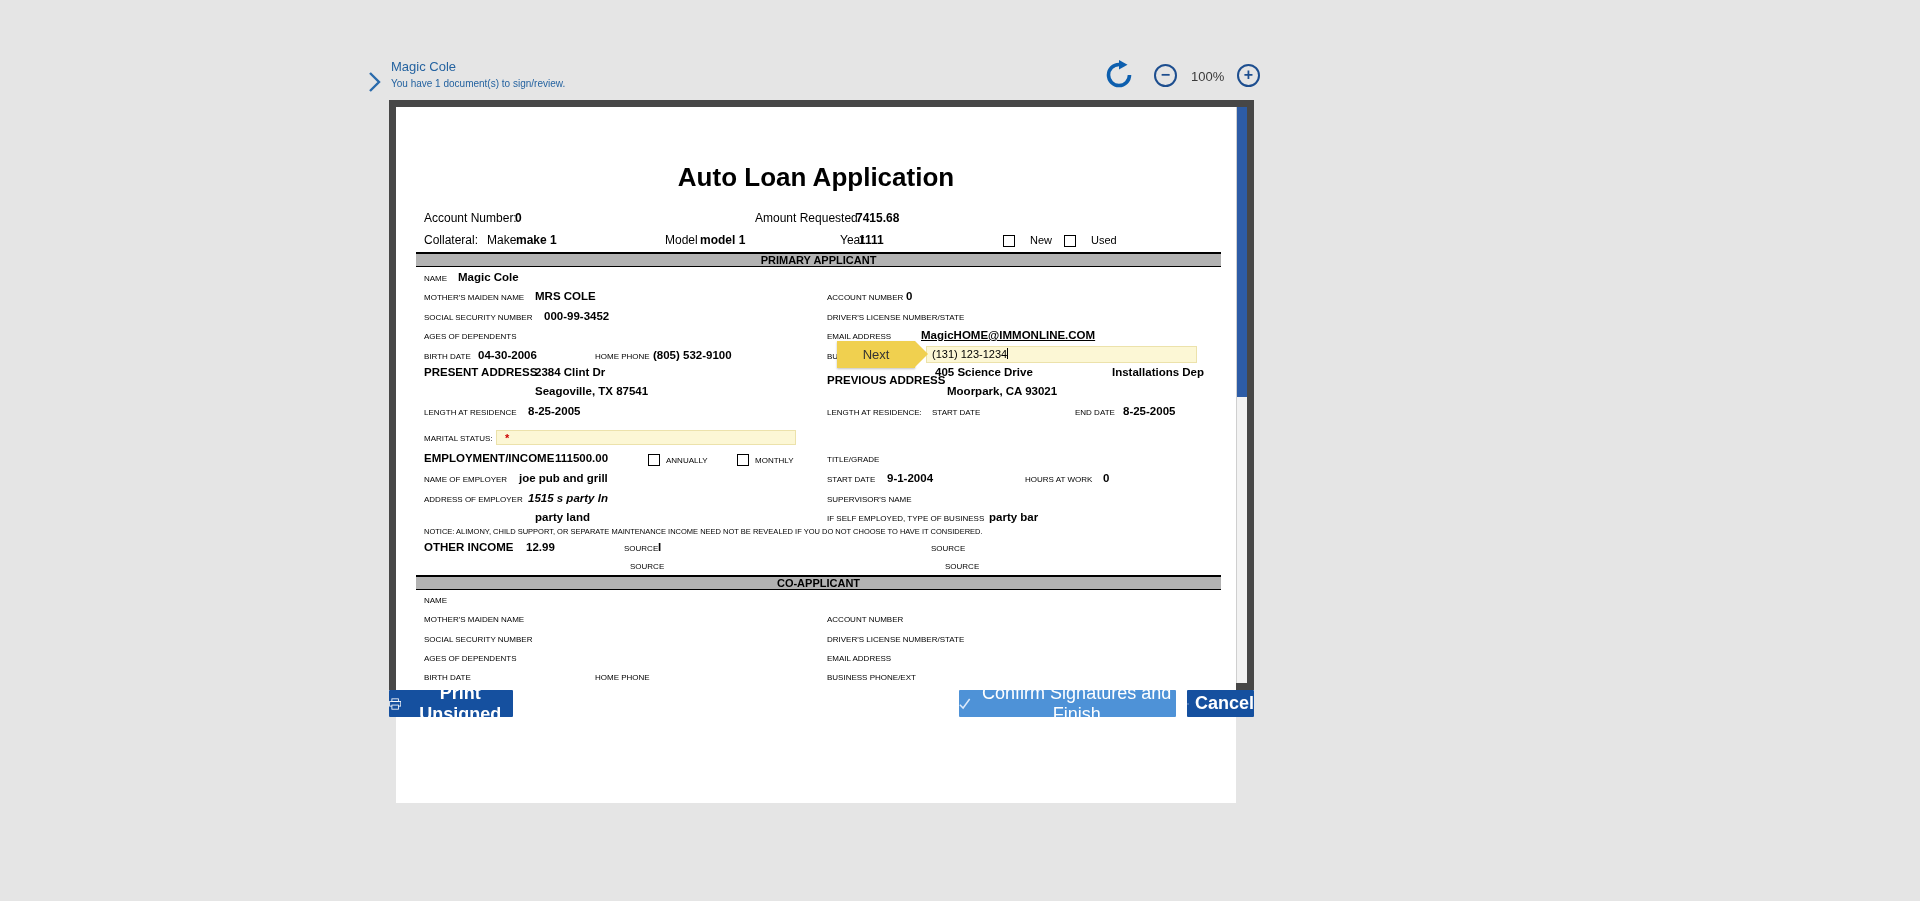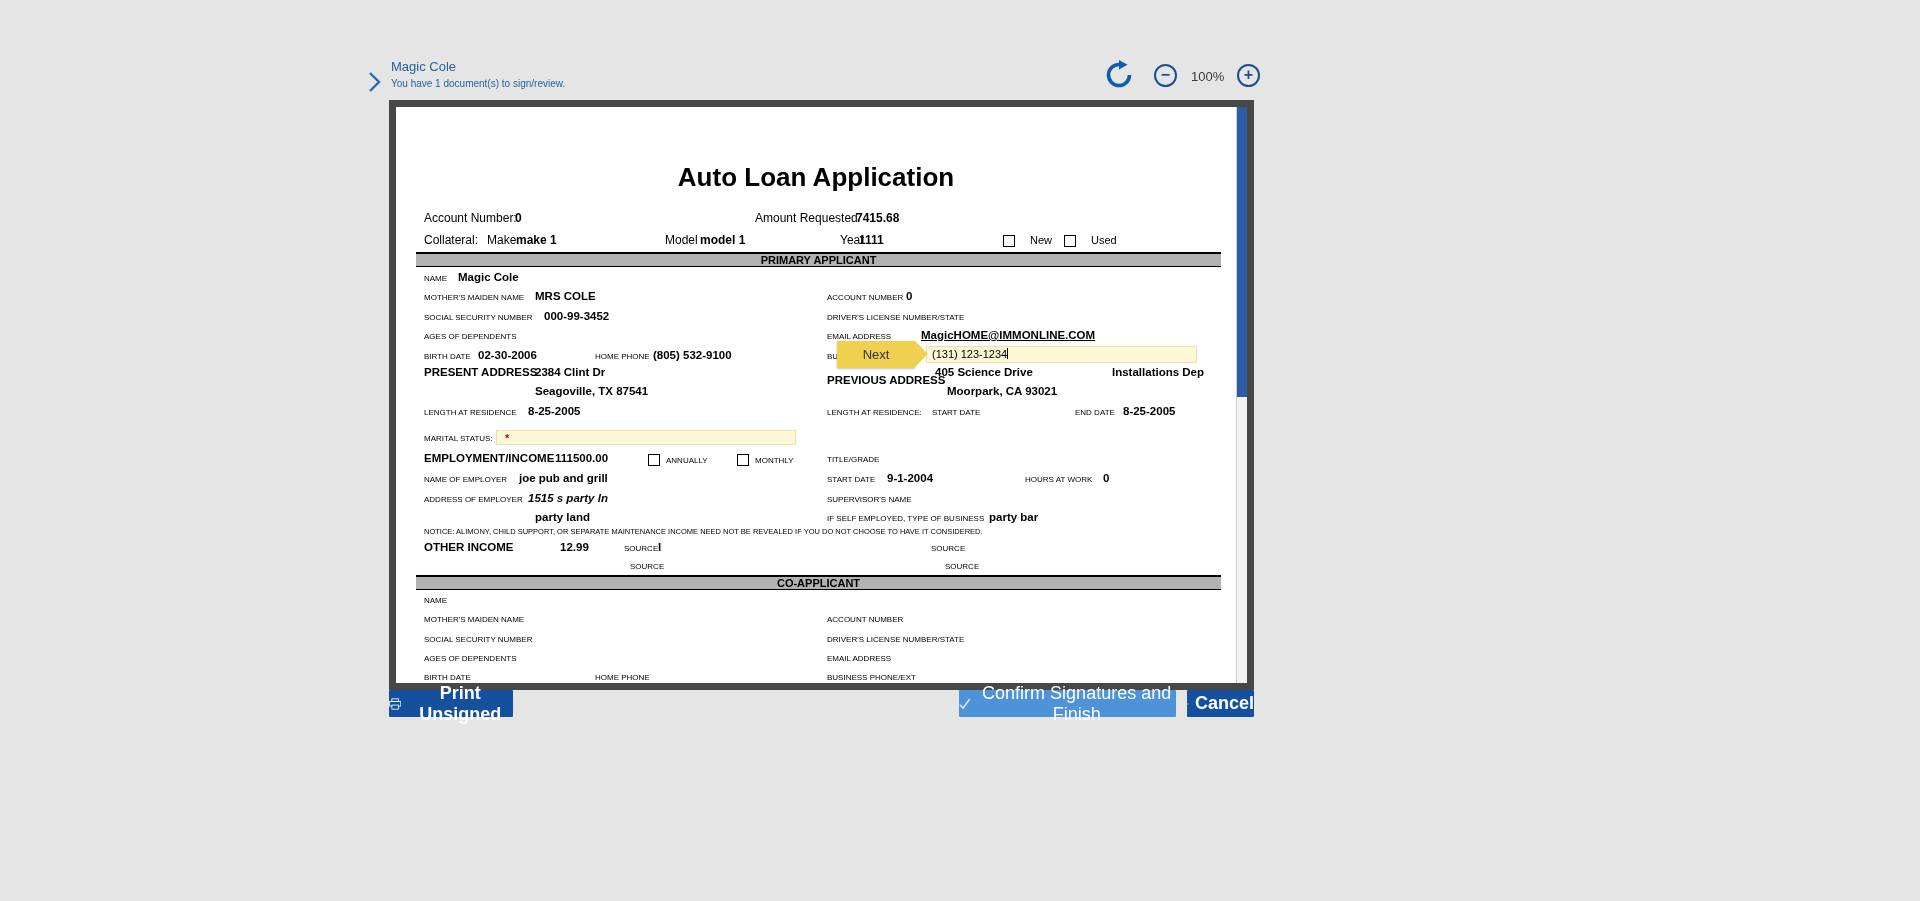--- a/index.html
+++ b/index.html
@@ -19,21 +19,21 @@
   .hdr-chevron { position:absolute; left:366px; top:70px; width:16px; height:24px; cursor:pointer; }
   .refresh-btn { position:absolute; left:1104px; top:60px; width:30px; height:30px; cursor:pointer; }
   .zoom-circle { position:absolute; top:64px; width:23px; height:23px; border:2px solid #1d4e8f; border-radius:50%;
                  color:#1d4e8f; font-size:16px; font-weight:bold; line-height:18px; text-align:center; cursor:pointer; }
   .zoom-out { left:1154px; }
   .zoom-in  { left:1237px; }
   .zoom-level { position:absolute; left:1191px; top:69px; font-size:13px; color:#3a3a3a; }
 
   
   .doc-frame { position:absolute; left:389px; top:100px; width:865px; height:590px; background:#ffffff; border:7px solid #474747; }
-  .doc-content { position:absolute; left:0; top:0; width:840px; height:576px; overflow:hidden; background:#fff; color:#000; }
+  .doc-content { position:absolute; left:0; top:0; width:840px; height:696px; overflow:hidden; background:#fff; color:#000; }
   .scroll-track { position:absolute; right:0; top:0; width:11px; height:576px; background:#f2f2f2; border-left:1px solid #cfcfcf; }
   .scroll-thumb { position:absolute; left:0; top:0; width:100%; height:290px; background:#2d5ca6; cursor:grab; }
 
   
   .ttl  { position:absolute; left:0; top:55px; width:840px; text-align:center; font-size:26px; font-weight:bold; }
   .lbl  { position:absolute; font-size:8px; white-space:nowrap; color:#000; }
   .lbls { position:absolute; font-size:7.5px; white-space:nowrap; color:#000; }
   .val  { position:absolute; font-size:11.5px; font-weight:bold; white-space:nowrap; }
   .txt12{ position:absolute; font-size:12px; white-space:nowrap; }
   .val12{ position:absolute; font-size:12px; font-weight:bold; white-space:nowrap; }
@@ -117,21 +117,21 @@
 
       <span class="lbl" style="left:28px; top:186px;">MOTHER'S MAIDEN NAME</span>
       <span class="val" style="left:139px; top:183px;">MRS COLE</span>
 
       <span class="lbl" style="left:28px; top:206px;">SOCIAL SECURITY NUMBER</span>
       <span class="val" style="left:148px; top:203px;">000-99-3452</span>
 
       <span class="lbl" style="left:28px; top:225px;">AGES OF DEPENDENTS</span>
 
       <span class="lbl" style="left:28px; top:245px;">BIRTH DATE</span>
-      <span class="val" style="left:82px; top:242px;">02-30-2006</span>
+      <span class="val" style="left:82px; top:242px;">04-30-2006</span>
       <span class="lbl" style="left:199px; top:245px;">HOME PHONE</span>
       <span class="val" style="left:257px; top:242px;">(805) 532-9100</span>
 
       <span class="blbl" style="left:28px; top:259px;">PRESENT ADDRESS</span>
       <span class="val" style="left:139px; top:259px;">2384 Clint Dr</span>
       <span class="val" style="left:139px; top:278px;">Seagoville, TX 87541</span>
 
       <span class="lbl" style="left:28px; top:301px;">LENGTH AT RESIDENCE</span>
       <span class="val" style="left:132px; top:298px;">8-25-2005</span>
 
@@ -150,21 +150,21 @@
       <span class="lbl" style="left:28px; top:368px;">NAME OF EMPLOYER</span>
       <span class="val" style="left:123px; top:365px;">joe pub and grill</span>
 
       <span class="lbl" style="left:28px; top:388px;">ADDRESS OF EMPLOYER</span>
       <span class="val" style="left:132px; top:385px;font-style:italic;">1515 s party ln</span>
       <span class="val" style="left:139px; top:404px;">party land</span>
 
       <span class="lbls" style="left:28px; top:420px;">NOTICE: ALIMONY, CHILD SUPPORT, OR SEPARATE MAINTENANCE INCOME NEED NOT BE REVEALED IF YOU DO NOT CHOOSE TO HAVE IT CONSIDERED.</span>
 
       <span class="blbl" style="left:28px; top:434px;">OTHER INCOME</span>
-      <span class="val" style="left:130px; top:434px;margin-left:34px;">12.99</span>
+      <span class="val" style="left:130px; top:434px;">12.99</span>
       <span class="lbl" style="left:228px; top:437px;">SOURCE</span>
       <span class="val" style="left:262px; top:434px;">I</span>
       <span class="lbl" style="left:234px; top:455px;">SOURCE</span>
 
       <span class="lbl" style="left:431px; top:186px;">ACCOUNT NUMBER</span>
       <span class="val" style="left:510px; top:183px;">0</span>
 
       <span class="lbl" style="left:431px; top:206px;">DRIVER'S LICENSE NUMBER/STATE</span>
 
       <span class="lbl" style="left:431px; top:225px;">EMAIL ADDRESS</span>

